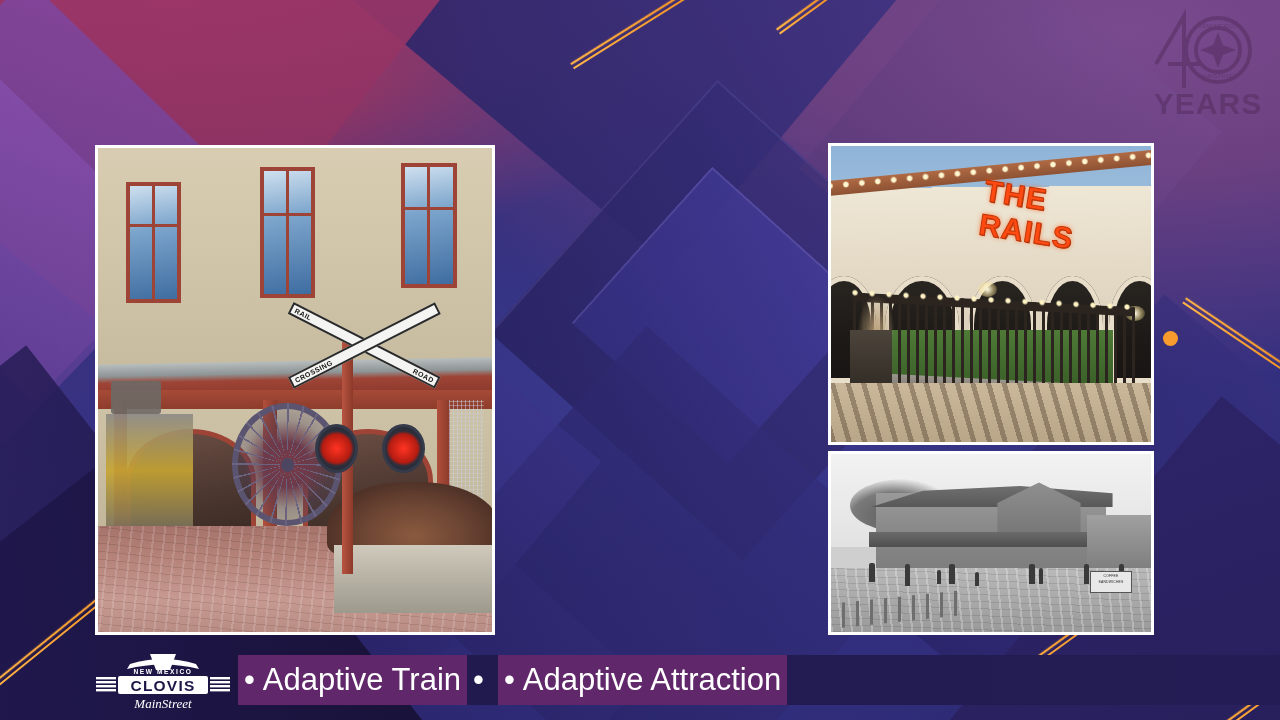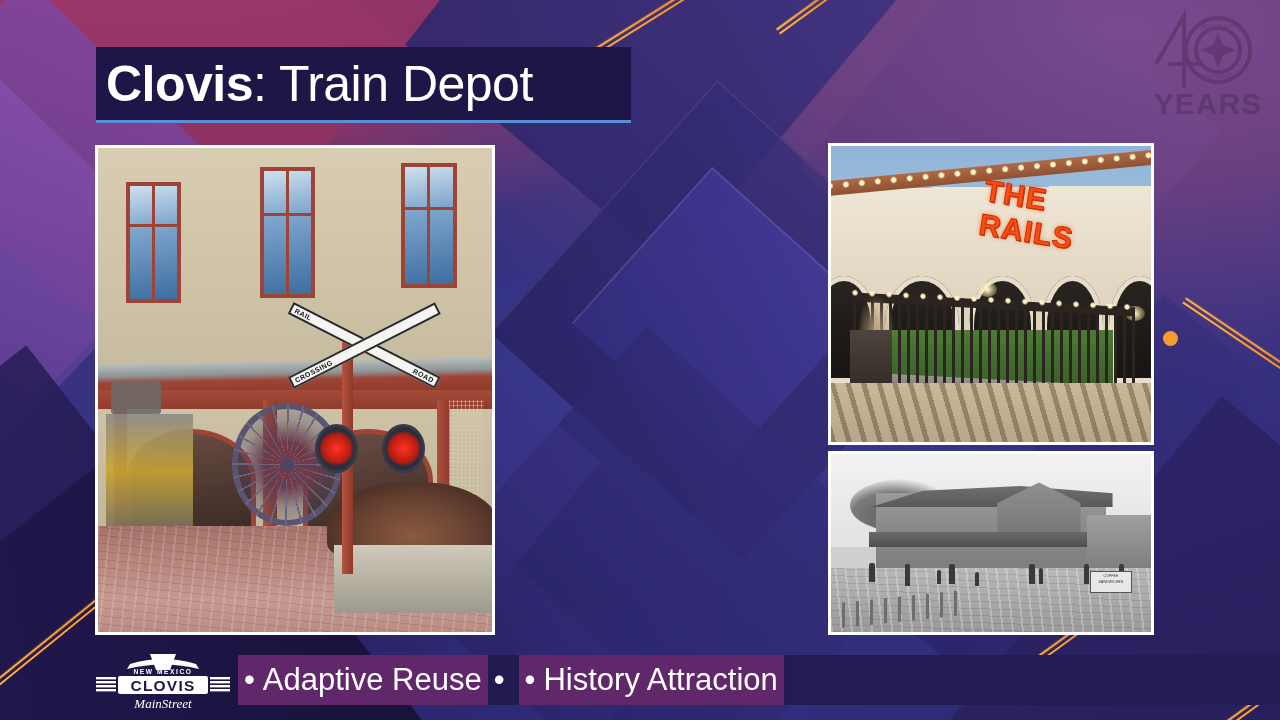--- a/index.html
+++ b/index.html
@@ -456,23 +456,20 @@
     </g>
     <g fill="#4a2450">
       <path d="M62 22 h6 v-6 h-6z" opacity="0"></path>
       <path d="M74 30 l5 13 13 5 -13 5 -5 13 -5 -13 -13 -5 13 -5z"></path>
     </g>
     <text x="74" y="26" font-size="6" fill="#4a2450" text-anchor="middle" font-family="'Liberation Sans', sans-serif">NEW MEXICO</text>
     <text x="74" y="76" font-size="6" fill="#4a2450" text-anchor="middle" font-family="'Liberation Sans', sans-serif">MAINSTREET</text>
     <text x="64" y="112" font-size="30" font-weight="bold" fill="#4a2450" text-anchor="middle" font-family="'Liberation Sans', sans-serif" letter-spacing="1">YEARS</text>
   </svg>
 
-  <div id="title-box">
-    <div id="title-text"><span class="b">Clovis</span><span>: Train Depot</span></div>
-  </div>
 
   <div class="photo" id="photo-depot-exterior">
     <div class="ph-inner">
       <div class="dp-sky"></div>
       <div class="dp-upperwall"></div>
       <div class="dp-win" style="left:7%;  top:7%;  width:14%; height:25%;"></div>
       <div class="dp-win" style="left:41%; top:4%;  width:14%; height:27%;"></div>
       <div class="dp-win" style="left:77%; top:3%;  width:14%; height:26%;"></div>
       <div class="dp-awning"></div>
       <div class="dp-beam"></div>
@@ -584,24 +581,24 @@
       </g>
     </g>
     <text x="73" y="24" font-size="6.6" fill="#ffffff" text-anchor="middle" font-family="'Liberation Sans', sans-serif" letter-spacing="1.6" font-weight="bold">NEW MEXICO</text>
     <text x="73" y="41" font-size="15.5" fill="#1d1647" text-anchor="middle" font-family="'Liberation Sans', sans-serif" letter-spacing="1.2" font-weight="bold">CLOVIS</text>
     <text x="73" y="58" font-size="13" fill="#ffffff" text-anchor="middle" font-family="'Liberation Serif', serif" font-style="italic">MainStreet</text>
   </svg>
 
   <div id="bottom-banner">
     <div class="banner-item hl">
       <span class="bullet">•</span>
-      <span>Adaptive Reuse</span>
+      <span>Adaptive Train</span>
     </div>
     <div class="banner-item dk">
       <span class="bullet">•</span>
     </div>
     <div class="banner-item hl">
       <span class="bullet">•</span>
-      <span>History Attraction</span>
+      <span>Adaptive Attraction</span>
     </div>
   </div>
 
 </div>
 
 </body></html>

